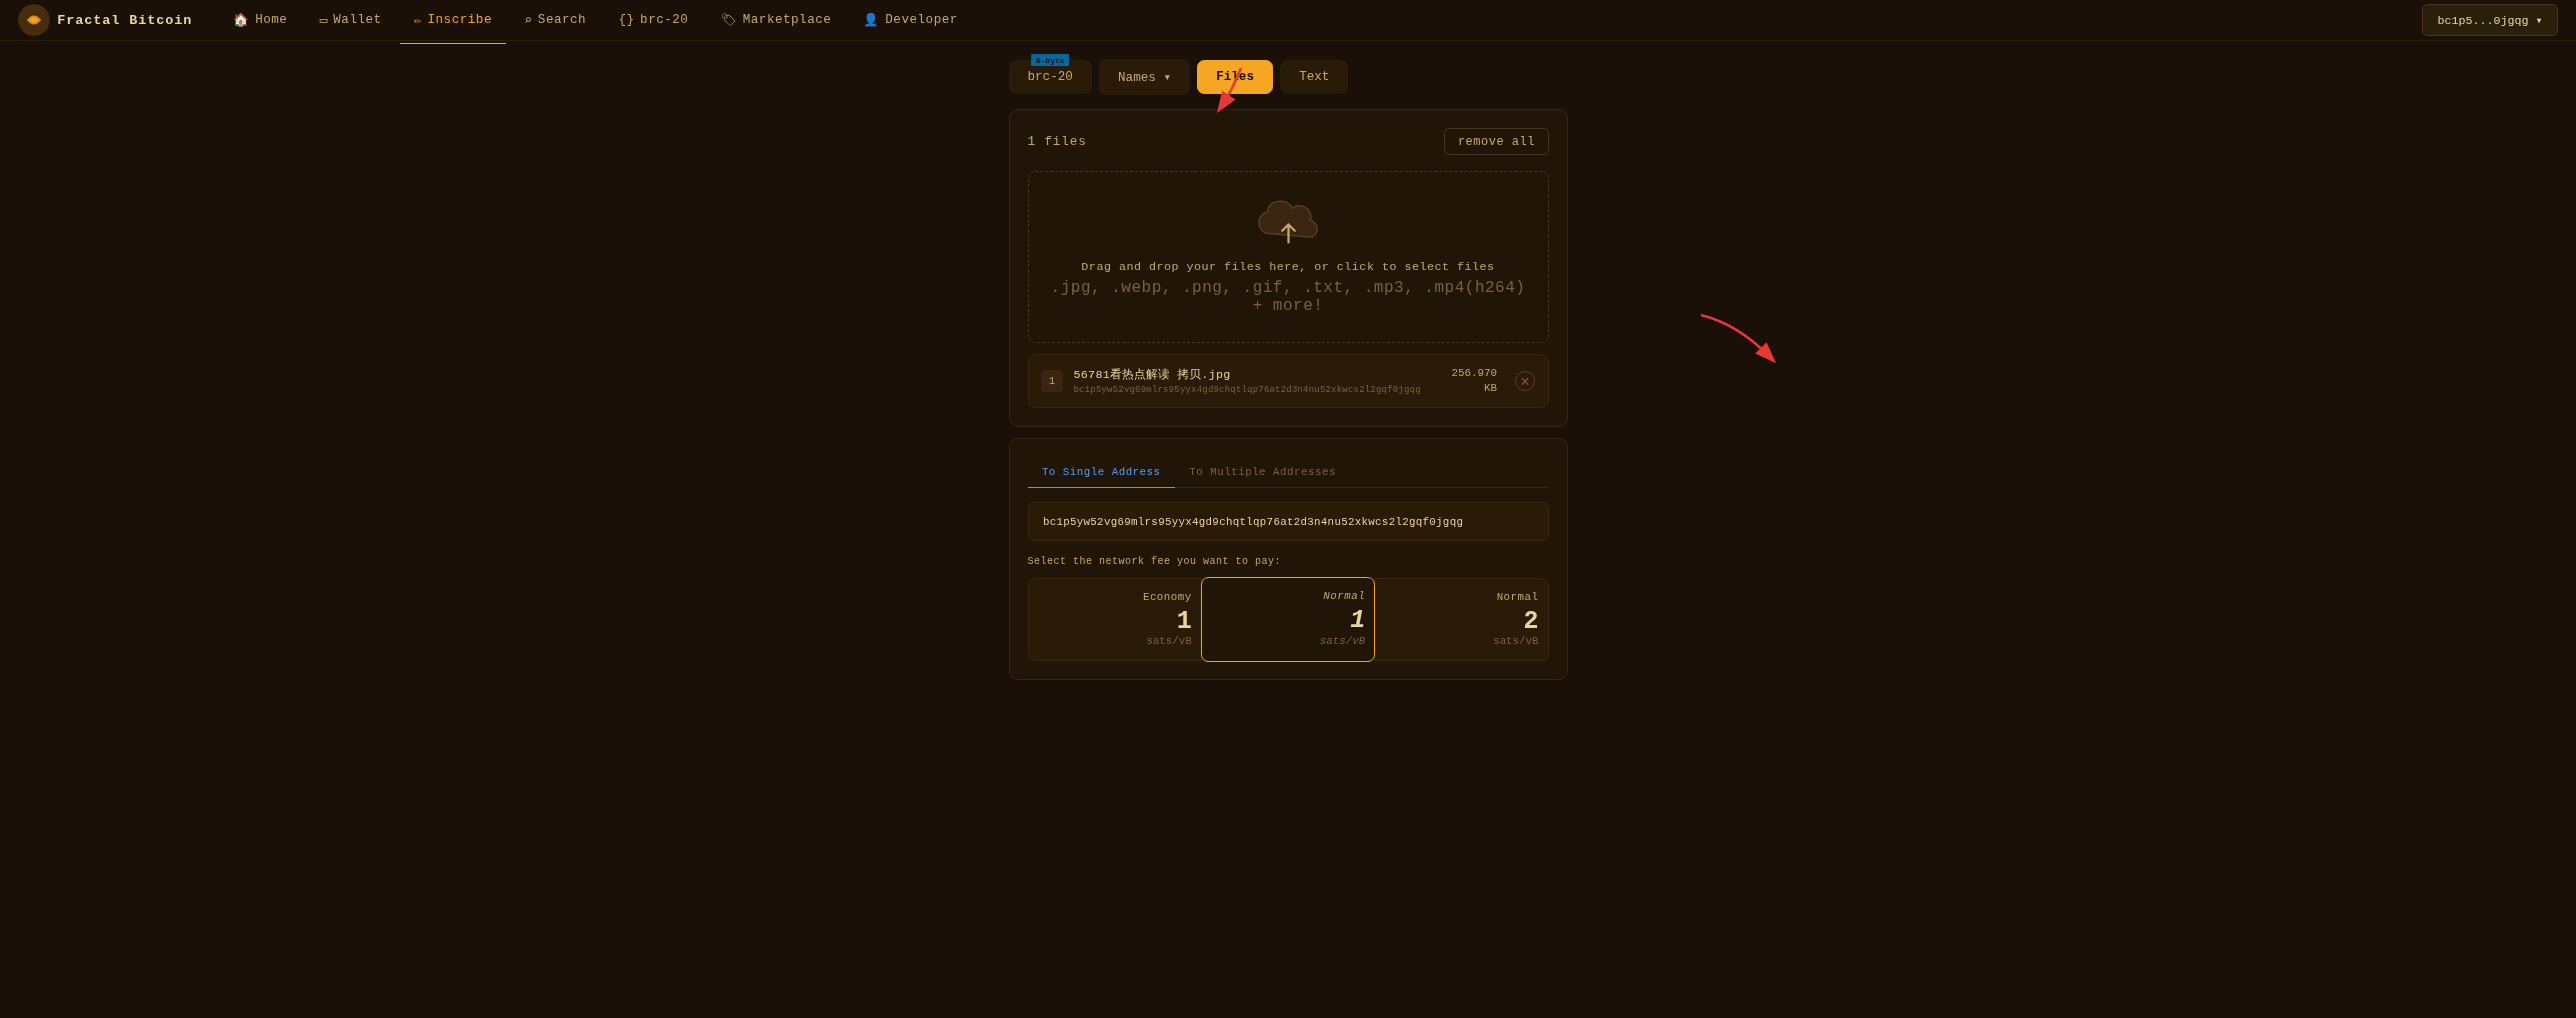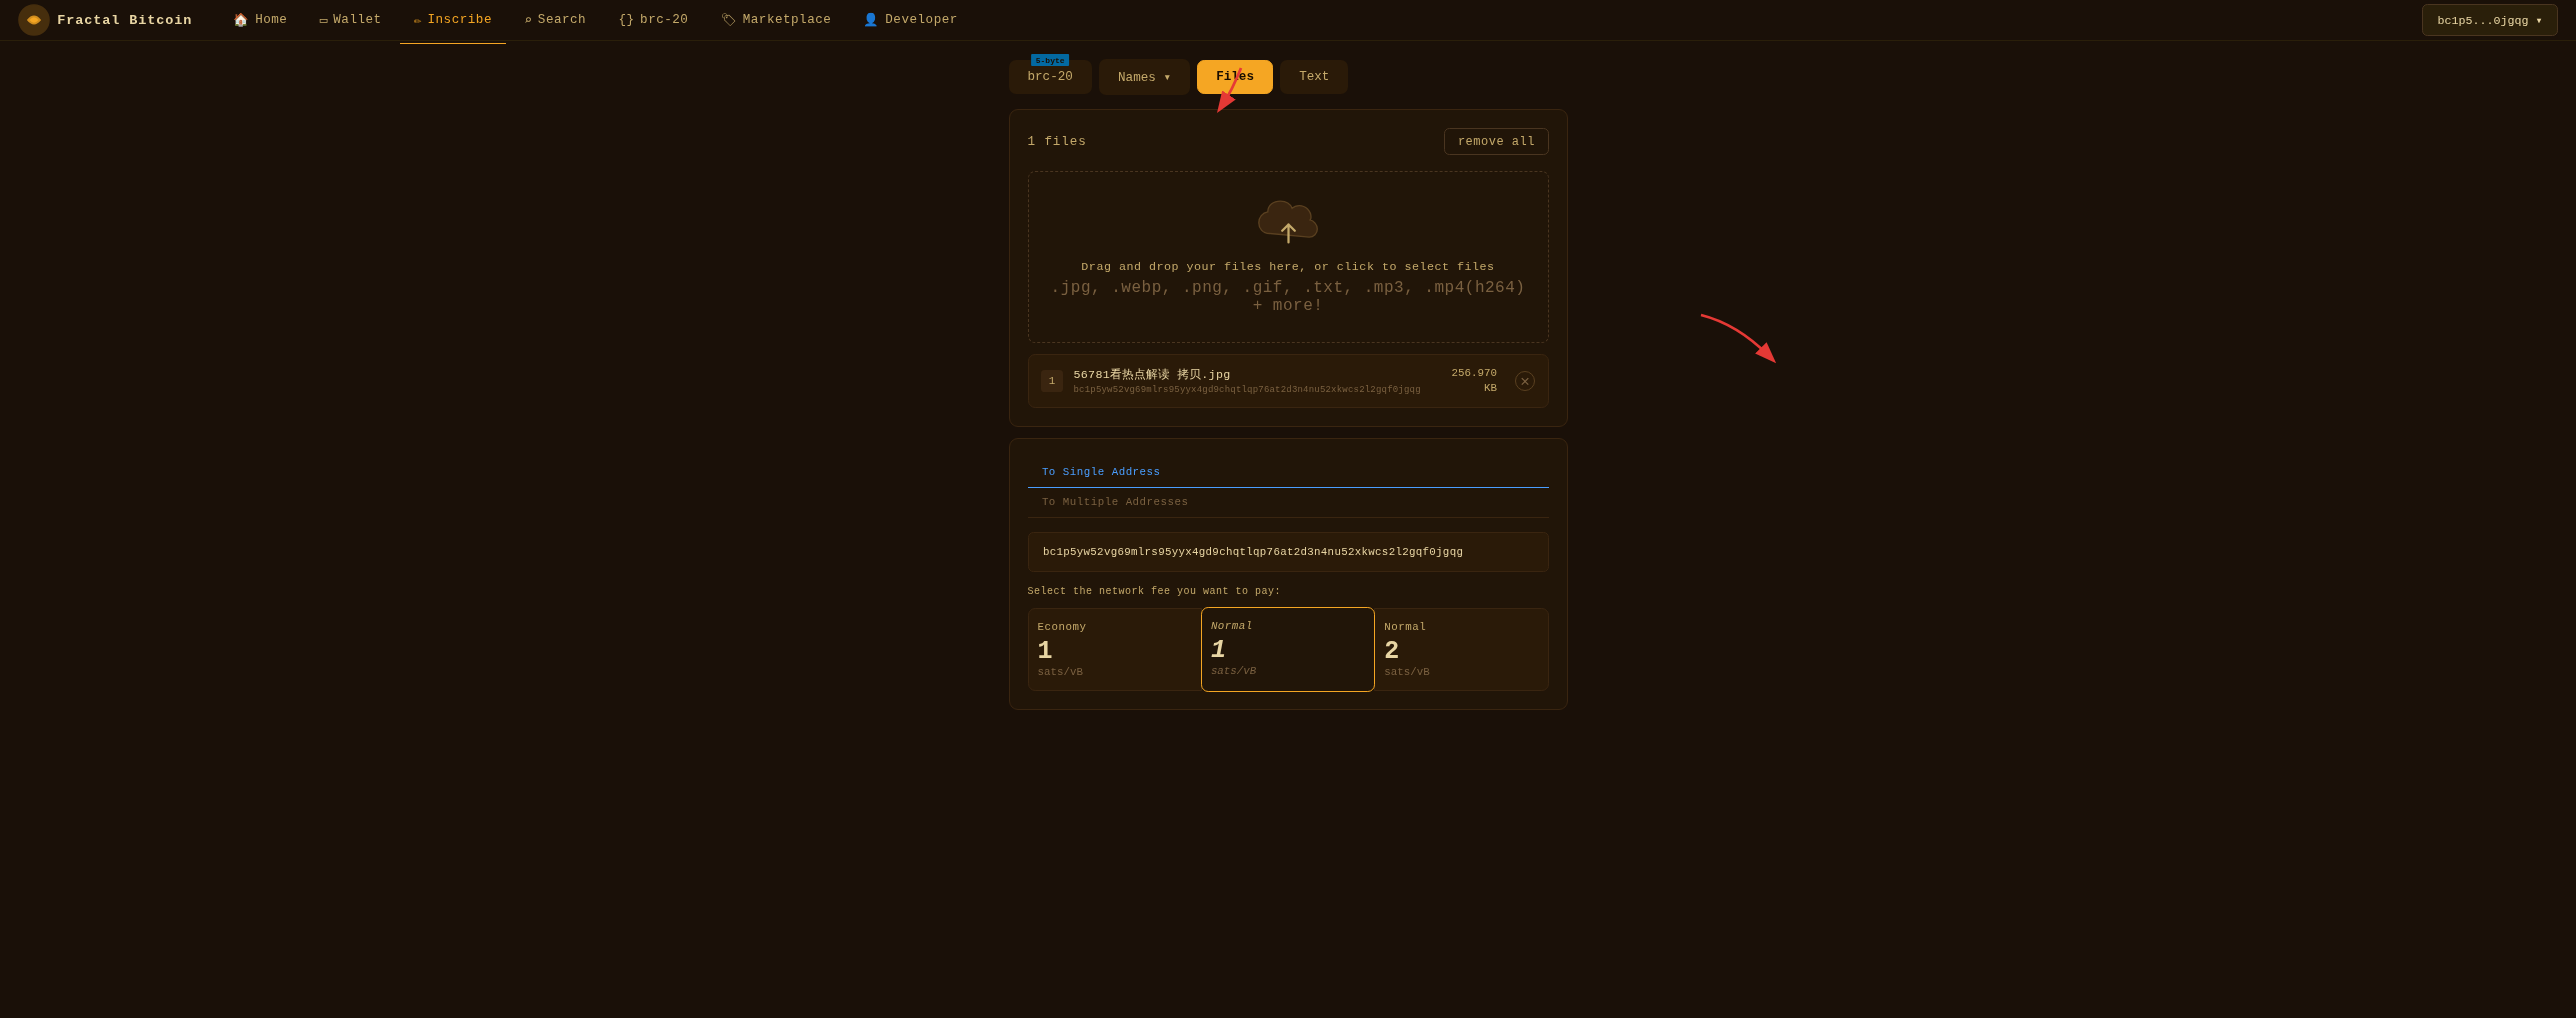--- a/index.html
+++ b/index.html
@@ -287,21 +287,20 @@
       font-size: 12.6px;
       flex-shrink: 0;
     }
 
     
     .addr-tabs {
       display: flex;
       gap: 0;
       border-bottom: 0.9px solid #3a2510;
       margin-bottom: 14.4px;
-      flex-direction: column;
     }
 
     .addr-tab {
       padding: 9px 14.4px;
       font-family: 'Courier New', Courier, monospace;
       font-size: 10.8px;
       color: #7a6040;
       cursor: pointer;
       letter-spacing: 0.5px;
       border-bottom: 1.8px solid transparent;
@@ -339,21 +338,21 @@
     .fee-options {
       display: flex;
       gap: 0;
     }
 
     .fee-option {
       flex: 1;
       padding: 12.6px 9px;
       background: #2a1a08;
       border: 0.9px solid #3a2510;
-      text-align: left;
+      text-align: right;
       cursor: pointer;
     }
 
     .fee-option:first-child {
       border-radius: 7.2px 0 0 7.2px;
     }
 
     .fee-option:last-child {
       border-radius: 0 7.2px 7.2px 0;
     }

